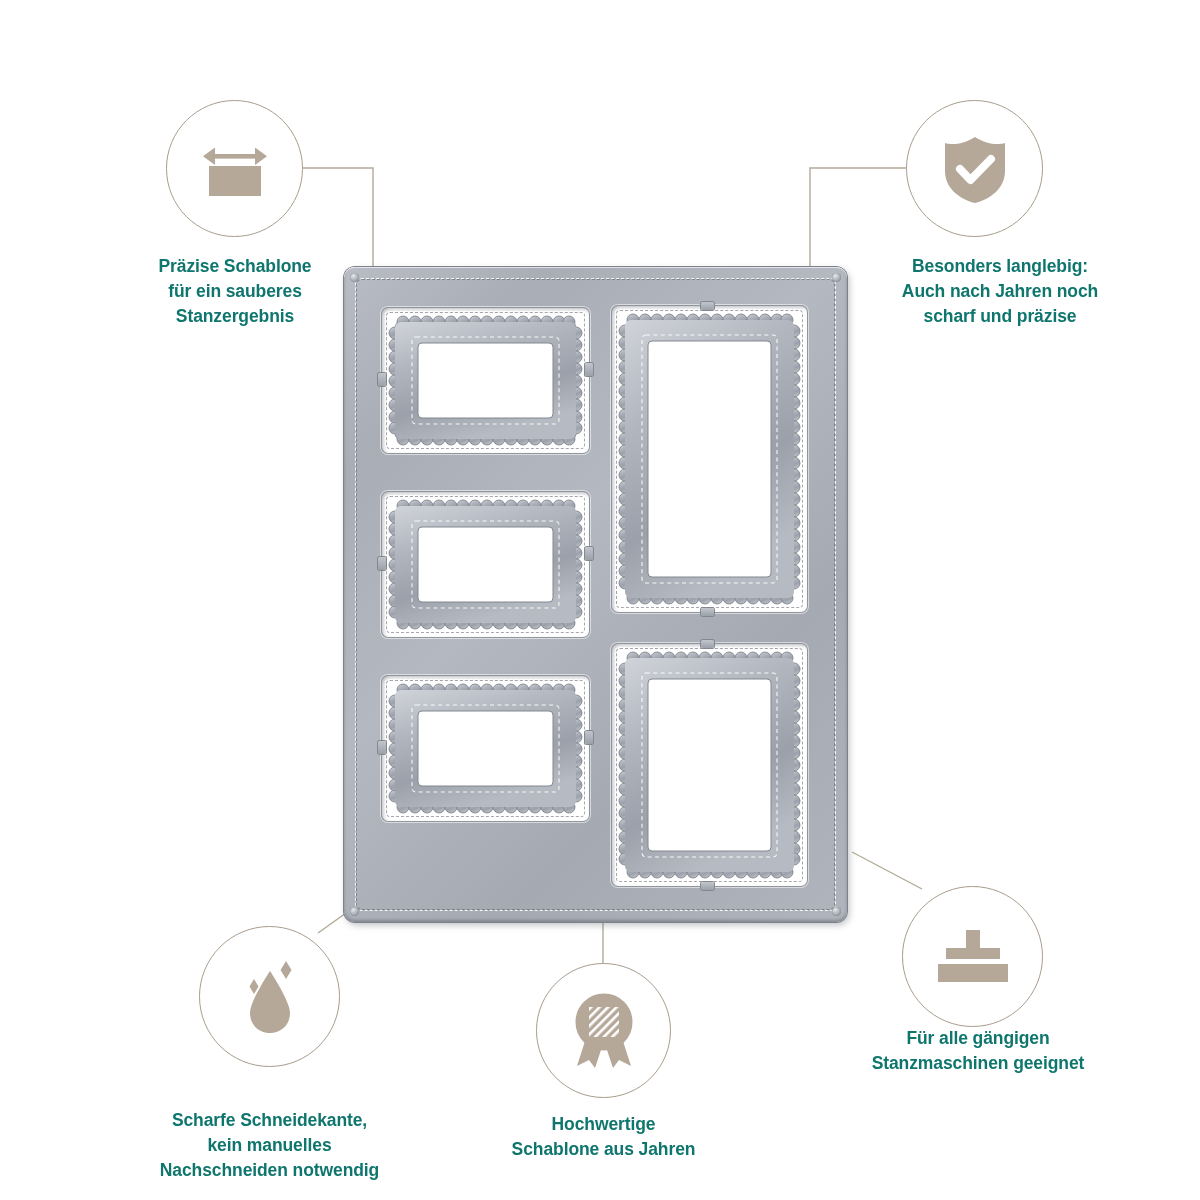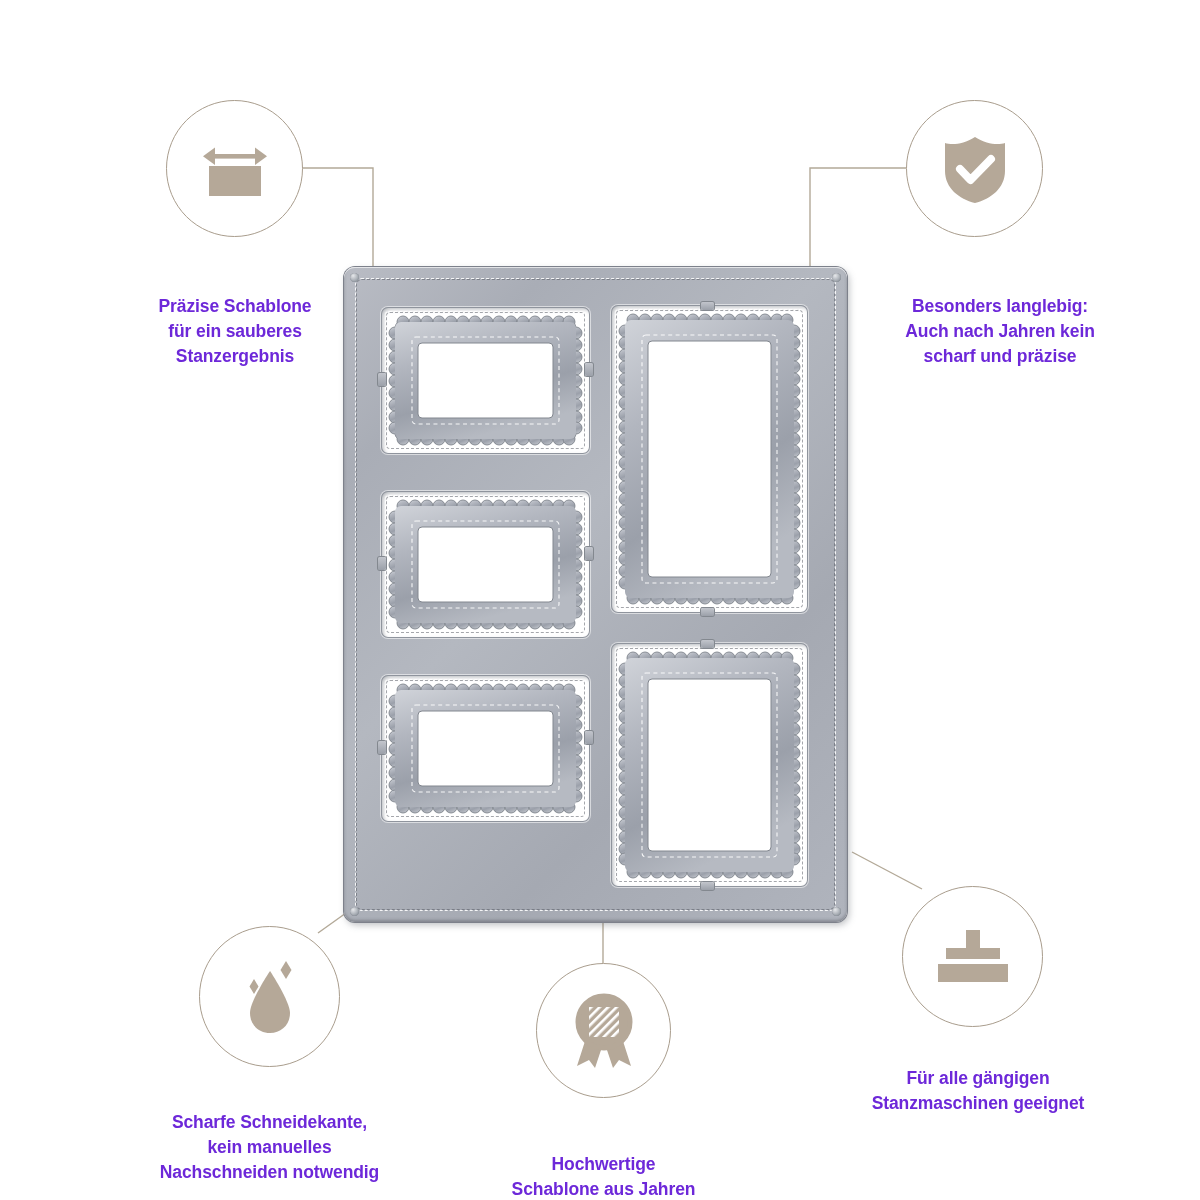--- a/index.html
+++ b/index.html
@@ -25,25 +25,24 @@
   }
   .bubble-icon{
     position:absolute;left:0;top:0;width:100%;height:100%;
     display:flex;align-items:center;justify-content:center;
   }
   .cap{
     position:absolute;
     text-align:center;
     font-size:17.5px;
     line-height:1.42;
-    color:#6d28d9;
+    color:#0f766e;
     font-weight:600;
     letter-spacing:-0.1px;
     white-space:pre-line;
-    margin-top:40px;
   }
 
   
   #plate{
     position:absolute;
     border-radius:11px;
     box-sizing:border-box;
     background:
       linear-gradient(135deg,#b9bcc4 0%,#a9adb6 18%,#b4b8c0 42%,#a5a9b2 70%,#b0b4bd 100%);
     box-shadow:
@@ -524,37 +523,37 @@
   <div class="callout">
     <div class="bubble" style="left:906px;top:100px;width:137px;height:137px;border:1.3px solid #a99d8d;">
       <div class="bubble-icon">
         <svg width="72" height="76" viewBox="0 0 72 76">
           <path d="M36 6 C48 14 60 14 66 12 L66 40 C66 57 52 68 36 72 C20 68 6 57 6 40 L6 12 C12 14 24 14 36 6 Z" fill="#b5a898"></path>
           <path d="M21 38 L31.5 49 L52 28" fill="none" stroke="#ffffff" stroke-width="8" stroke-linecap="round" stroke-linejoin="round"></path>
         </svg>
       </div>
     </div>
     <div class="cap" style="left:879px;top:254px;width:242px;">Besonders langlebig:
-Auch nach Jahren kein
+Auch nach Jahren noch
 scharf und präzise</div>
   </div>
 
   <div class="callout">
     <div class="bubble" style="left:199px;top:926px;width:141px;height:141px;border:1.3px solid #a99d8d;">
       <div class="bubble-icon">
         <svg width="84" height="84" viewBox="0 0 84 84">
           <g fill="#b5a898">
             <path d="M42 16 C42 16 62 46 62 58 C62 70 53 78 42 78 C31 78 22 70 22 58 C22 46 42 16 42 16 Z"></path>
             <polygon points="58,6 63.5,15 58,24 52.5,15"></polygon>
             <polygon points="26,24 30.5,31.5 26,39 21.5,31.5"></polygon>
           </g>
         </svg>
       </div>
     </div>
-    <div class="cap" style="left:148px;top:1070px;width:243px;">Scharfe Schneidekante,
+    <div class="cap" style="left:148px;top:1108px;width:243px;">Scharfe Schneidekante,
 kein manuelles
 Nachschneiden notwendig</div>
   </div>
 
   <div class="callout">
     <div class="bubble" style="left:536px;top:963px;width:135px;height:135px;border:1.3px solid #a99d8d;">
       <div class="bubble-icon">
         <svg width="80" height="82" viewBox="0 0 80 82">
           <defs>
             <pattern id="hatch" width="6" height="6" patternUnits="userSpaceOnUse" patternTransform="rotate(45)">

